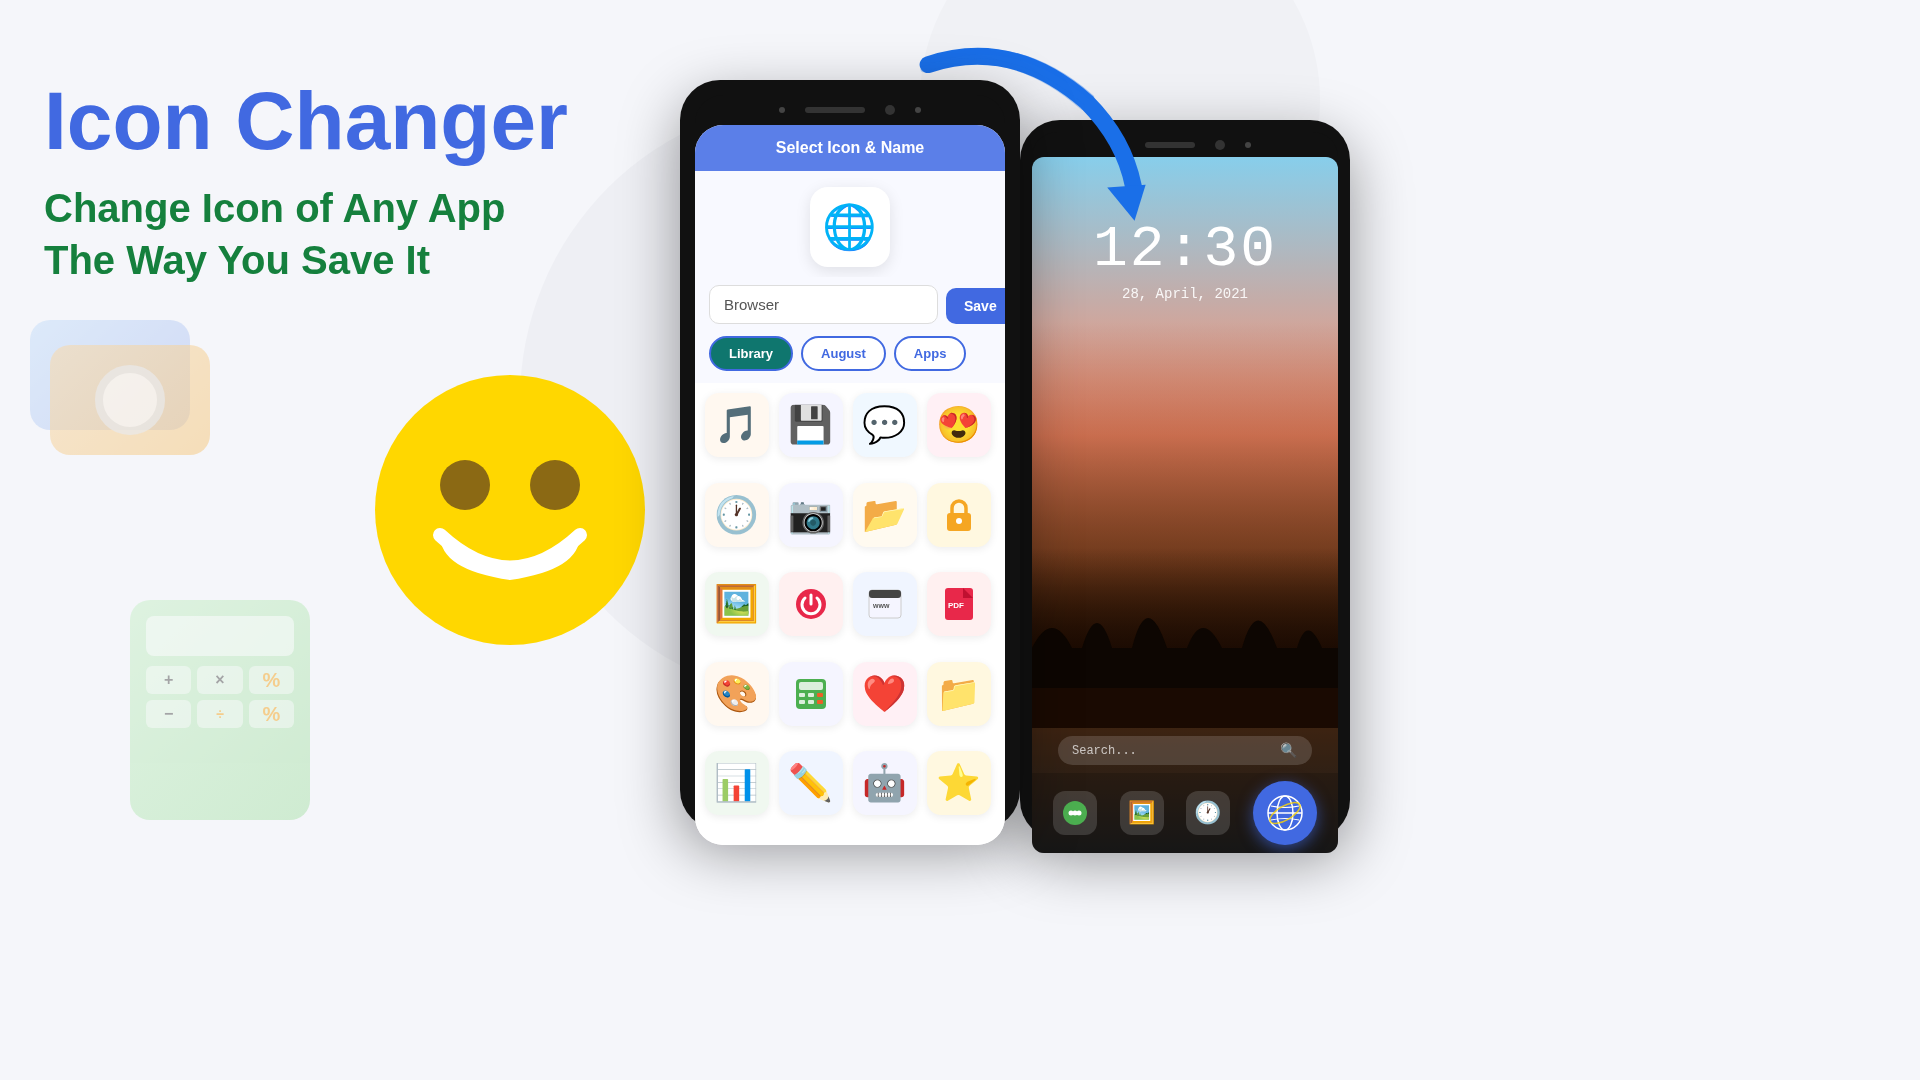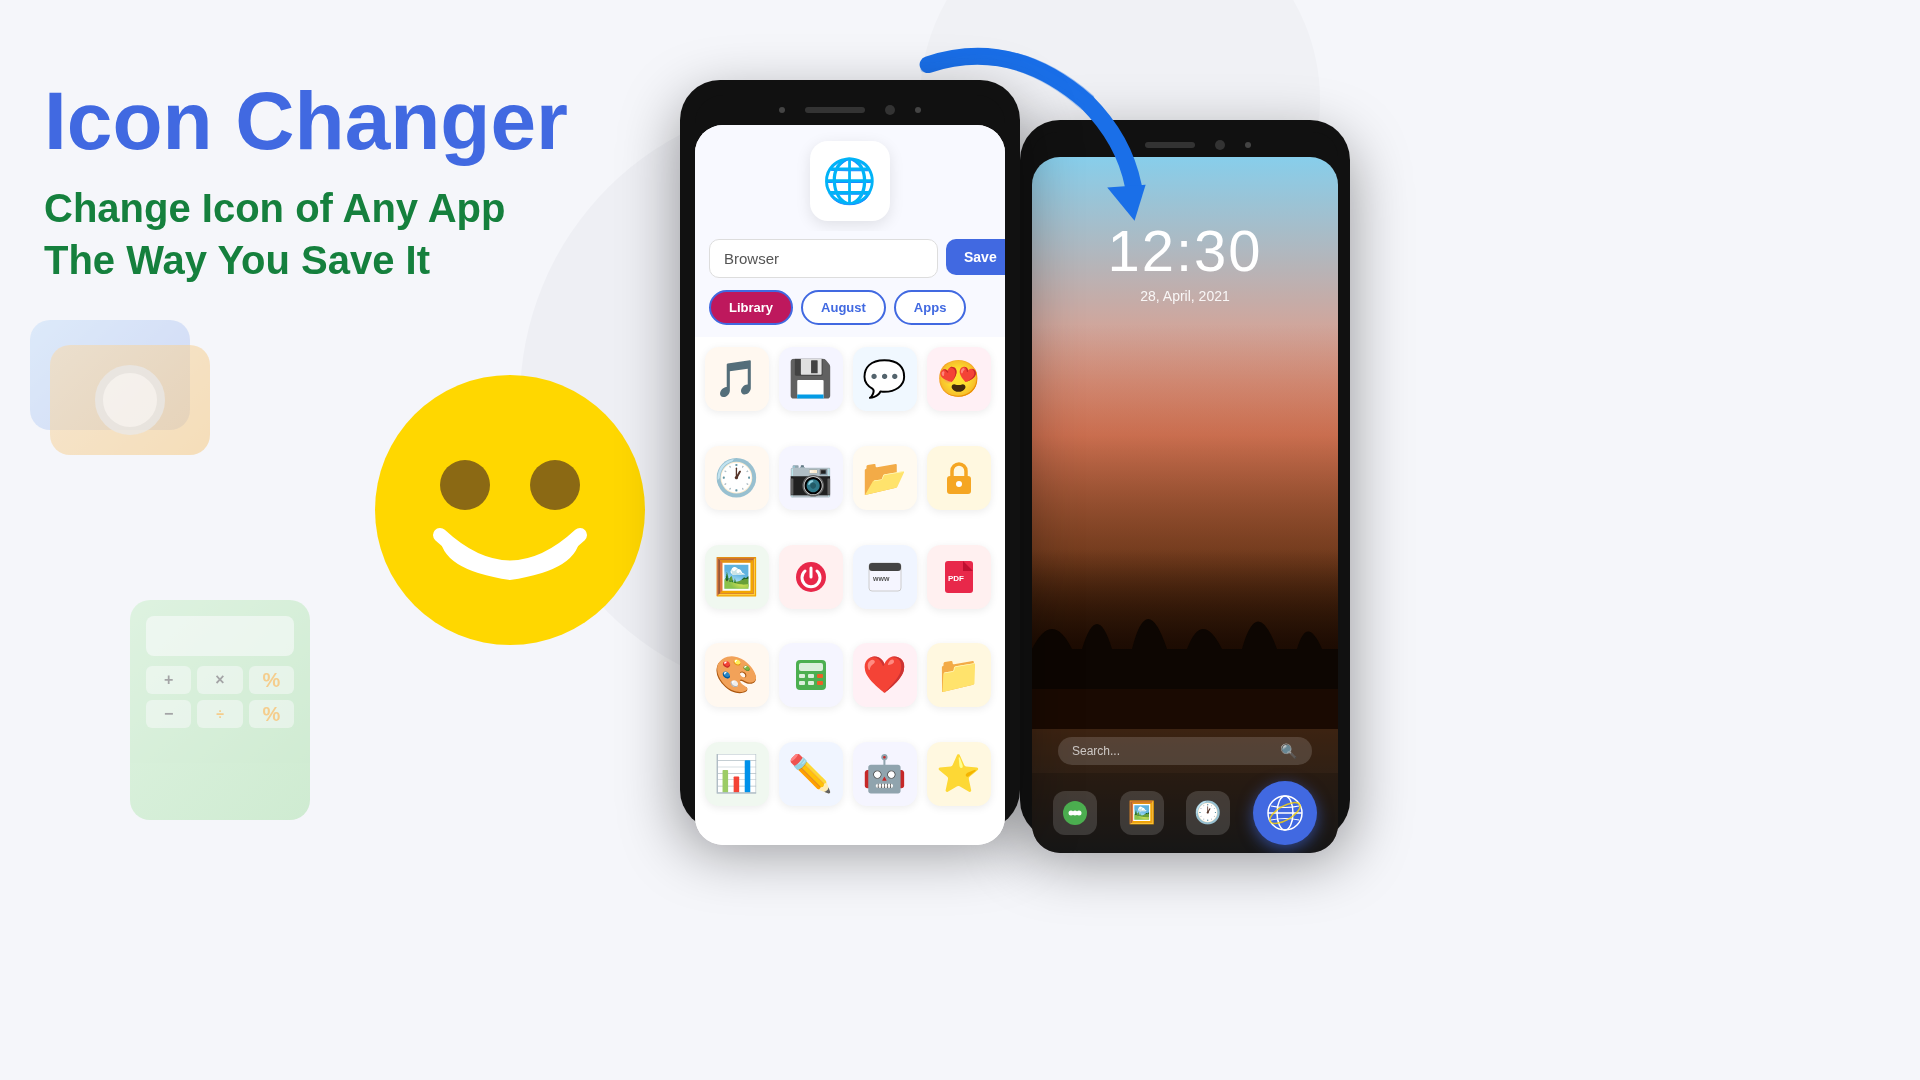--- a/index.html
+++ b/index.html
@@ -119,21 +119,21 @@
       box-shadow: 0 4px 15px rgba(0,0,0,0.1);
       font-size: 44px;
     }
 
     
     .name-input-row {
       background: #f8f9ff;
       padding: 8px 14px 12px;
       display: flex;
       gap: 8px;
-      align-items: flex-start;
+      align-items: flex-end;
     }
     .name-input {
       flex: 1;
       padding: 10px 14px;
       border: 1.5px solid #ddd;
       border-radius: 10px;
       font-size: 15px;
       color: #555;
       outline: none;
     }
@@ -157,21 +157,21 @@
     }
     .tab-btn {
       padding: 8px 18px;
       border-radius: 20px;
       font-size: 13px;
       font-weight: 600;
       cursor: pointer;
       border: 2px solid #4169E1;
     }
     .tab-btn.active {
-      background: #be185d;
+      background: #0f766e;
       color: white;
     }
     .tab-btn.inactive {
       background: white;
       color: #4169E1;
     }
 
     
     .icon-grid {
       flex: 1;
@@ -219,23 +219,24 @@
       height: 720px;
       background: #111;
       border-radius: 40px;
       padding: 12px;
       position: relative;
       box-shadow: 0 20px 60px rgba(0,0,0,0.4);
     }
     .phone-screen-2 {
       width: 100%;
       height: 100%;
-      border-radius: 28px;
+      border-radius: 12px;
       overflow: hidden;
       position: relative;
+      font-family: Liberation Mono, monospace;
     }
     .lockscreen-bg {
       width: 100%;
       height: 100%;
       background: linear-gradient(180deg, #87CEEB 0%, #FF8C69 40%, #8B4513 70%, #2d2d2d 100%);
       display: flex;
       flex-direction: column;
     }
     .lockscreen-time-area {
       padding: 60px 0 20px;
@@ -481,20 +482,23 @@
   <div class="phone-frame-1">
 
     <div class="phone-top-bar">
       <div class="top-dot"></div>
       <div class="top-speaker"></div>
       <div class="top-cam"></div>
       <div class="top-dot"></div>
     </div>
     <div class="phone-screen-1">
 
+      <div class="phone-header">
+        <span>Select Icon &amp; Name</span>
+      </div>
 
       <div class="icon-preview">
         <div class="icon-preview-box">
           <span>🌐</span>
         </div>
       </div>
 
       <div class="name-input-row">
         <input class="name-input" type="text" value="Browser" placeholder="Browser" style="">
         <button class="save-btn">Save</button>

